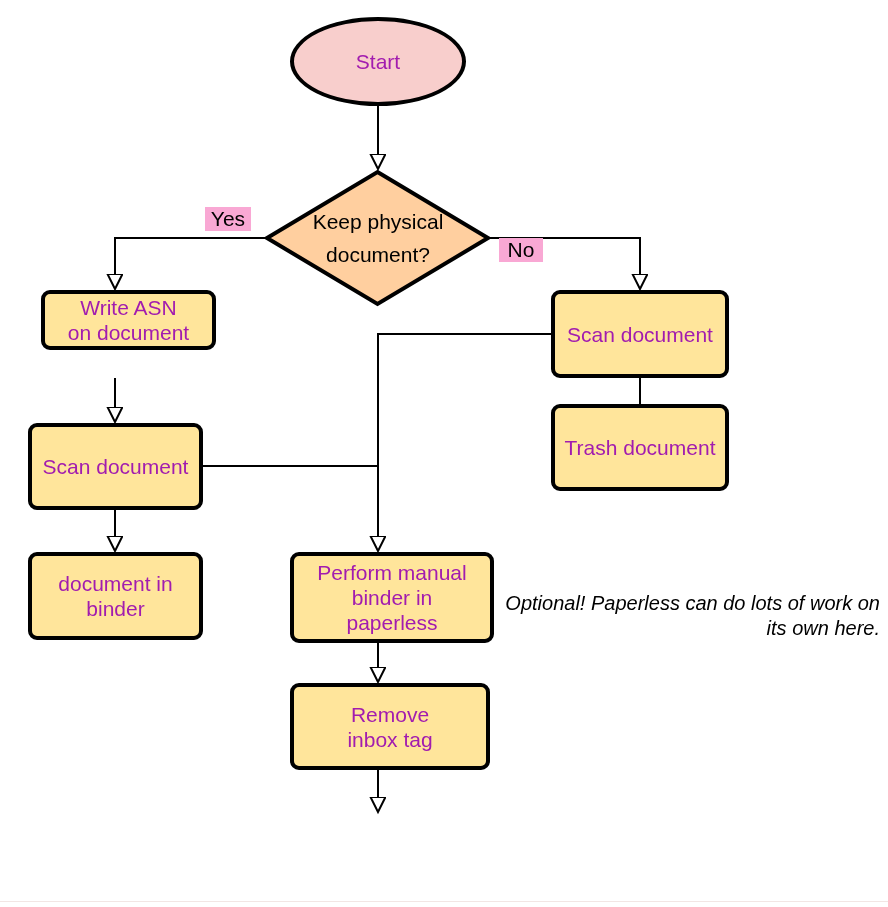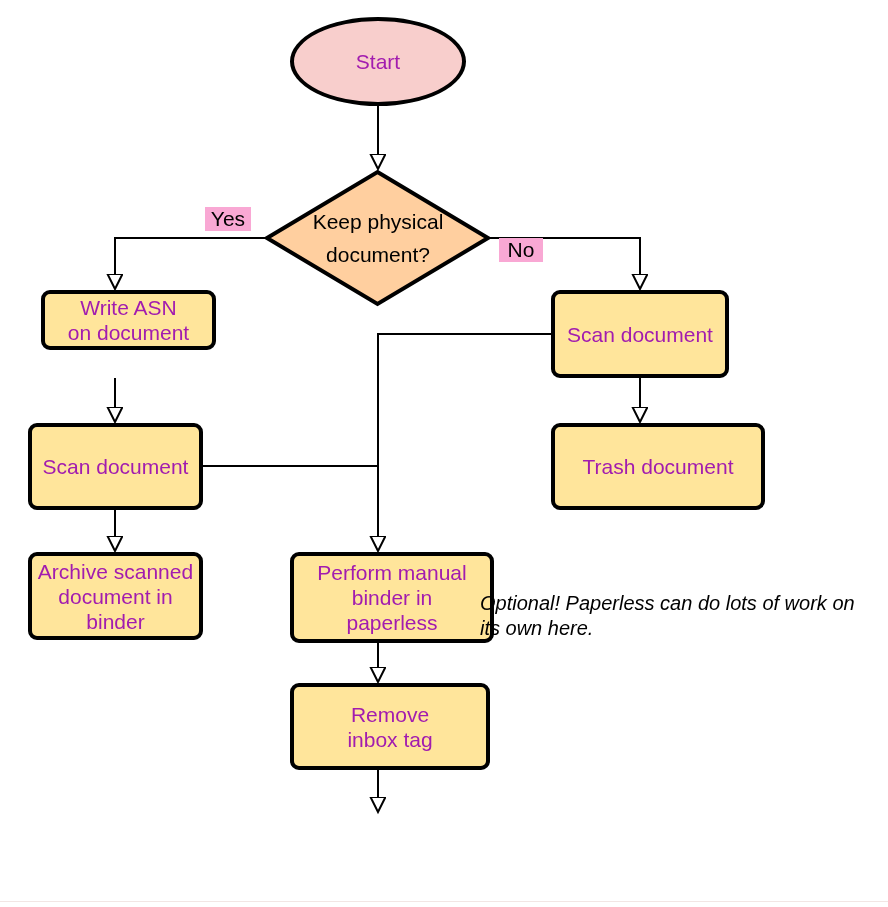--- a/index.html
+++ b/index.html
@@ -63,20 +63,21 @@
     padding: 0 2px;
   }
   .annotation {
     position: absolute;
     left: 480px;
     top: 591px;
     width: 400px;
     font-size: 20px;
     line-height: 25px;
     font-style: italic;
+    text-align: right;
   }
   .bottom-rule {
     position: absolute;
     left: 0;
     top: 901px;
     width: 888px;
     height: 0;
     border-top: 1px solid #f2e6e4;
   }
 </style>
@@ -118,30 +119,29 @@
   <div class="node process" style="left:28px; top:290px; width:175px; height:60px;margin-left:13px;">
     <span>Write ASN</span>
     <span>on document</span>
   </div>
 
   <div class="node process" style="left:28px; top:423px; width:175px; height:87px;">
     <span>Scan document</span>
   </div>
 
   <div class="node process" style="left:28px; top:552px; width:175px; height:88px;">
-    <span>Archive scanned</span>
     <span>document in</span>
     <span>binder</span>
   </div>
 
   <div class="node process" style="left:551px; top:290px; width:178px; height:88px;">
     <span>Scan document</span>
   </div>
 
-  <div class="node process" style="left:551px; top:423px; width:214px; height:87px;">
+  <div class="node process" style="left:551px; top:404px; width:178px; height:87px;">
     <span>Trash document</span>
   </div>
 
   <div class="node process" style="left:290px; top:552px; width:204px; height:91px;">
     <span>Perform manual</span>
     <span>binder in</span>
     <span>paperless</span>
   </div>
 
   <div class="node process" style="left:290px; top:683px; width:200px; height:87px;">

